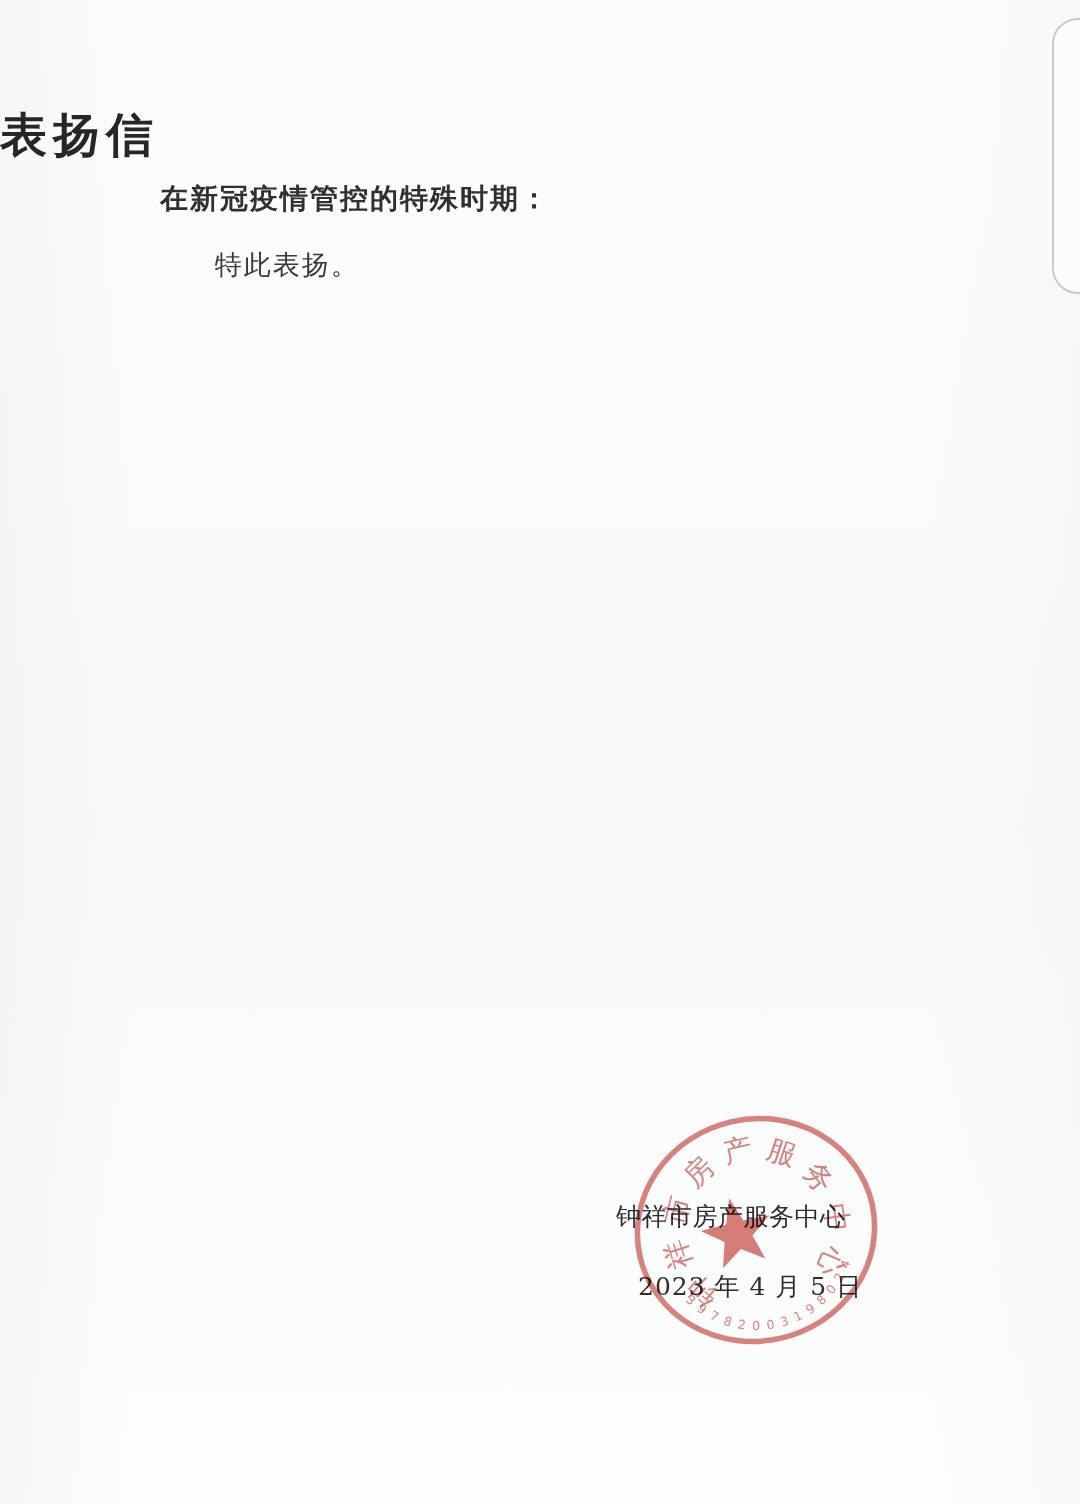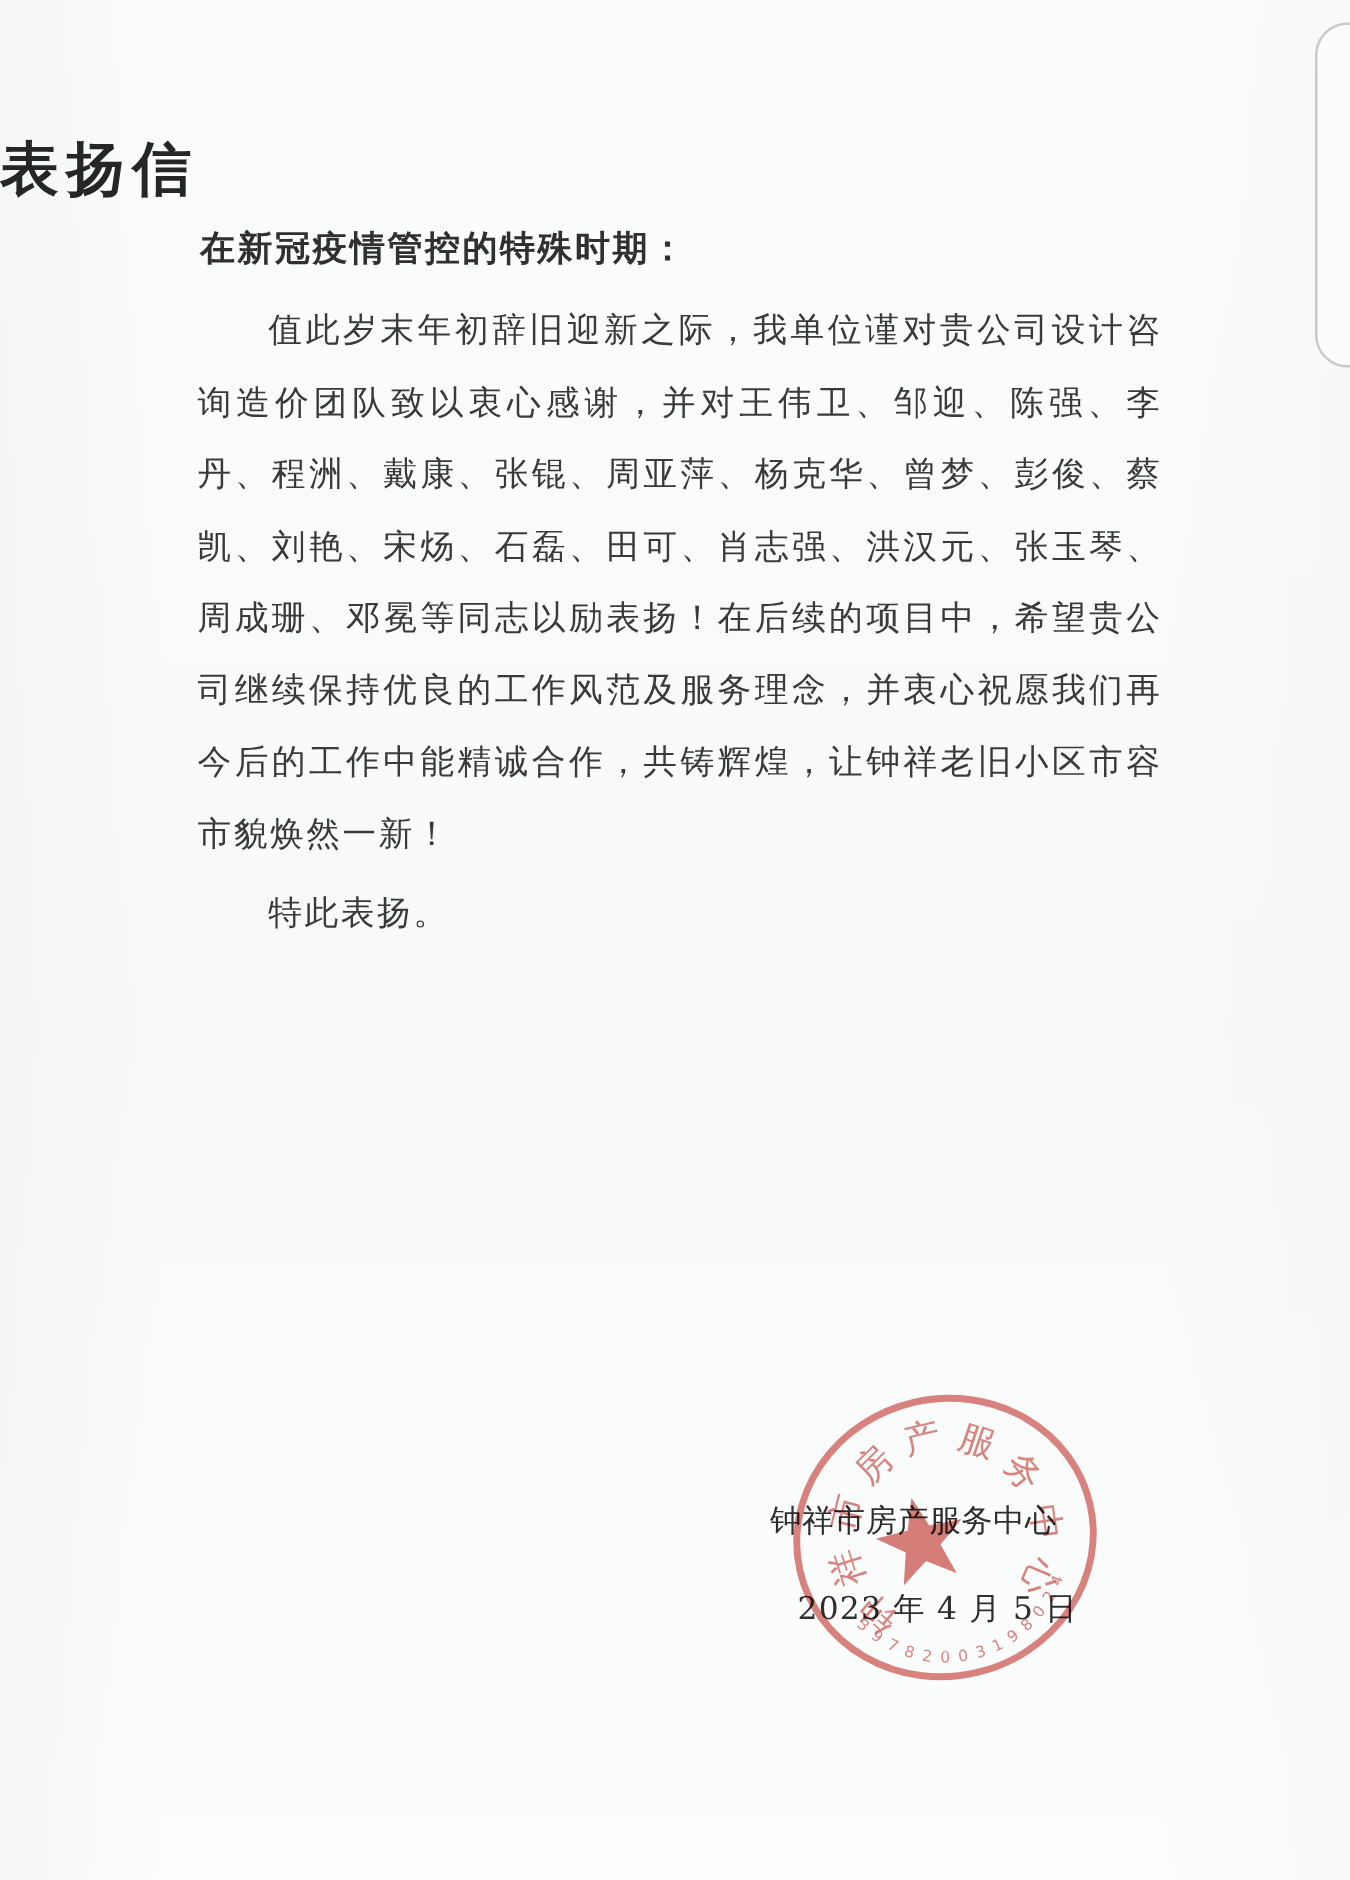--- a/index.html
+++ b/index.html
@@ -49,21 +49,20 @@
 </head>
 <body>
 
 <div class="paper">
 
   <div class="title">表扬信</div>
 
   <div class="salutation">在新冠疫情管控的特殊时期：</div>
 
   <div class="body-block">
-    <p>值此岁末年初辞旧迎新之际，我单位谨对贵公司设计咨询造价团队致以衷心感谢，并对王伟卫、邹迎、陈强、李丹、程洲、戴康、张锟、周亚萍、杨克华、曾梦、彭俊、蔡凯、刘艳、宋炀、石磊、田可、肖志强、洪汉元、张玉琴、周成珊、邓冕等同志以励表扬！在后续的项目中，希望贵公司继续保持优良的工作风范及服务理念，并衷心祝愿我们再今后的工作中能精诚合作，共铸辉煌，让钟祥老旧小区市容市貌焕然一新！</p>
     <p class="closing">特此表扬。</p>
   </div>
 
   <div class="signature">钟祥市房产服务中心</div>
   <div class="date">2023 年 4 月 5 日</div>
 
   <svg class="seal-svg" viewBox="0 0 300 300" aria-hidden="true">
     <g id="seal-group" transform="rotate(-13 166 150)">
         <ellipse cx="166" cy="150" rx="119" ry="111" fill="none" stroke="#cf5b55" stroke-width="5.5" opacity="0.82"></ellipse>
         <polygon points="147,113 155.8167787843871,137.86474508437578 182.18909110292068,138.56637120812695 161.2658477444273,154.63525491562422 168.74805433482152,179.93362879187305 147,165 125.2519456651785,179.93362879187305 132.7341522555727,154.63525491562422 111.81090889707932,138.56637120812695 138.1832212156129,137.86474508437578" fill="#cf5b55" opacity="0.85"></polygon>

